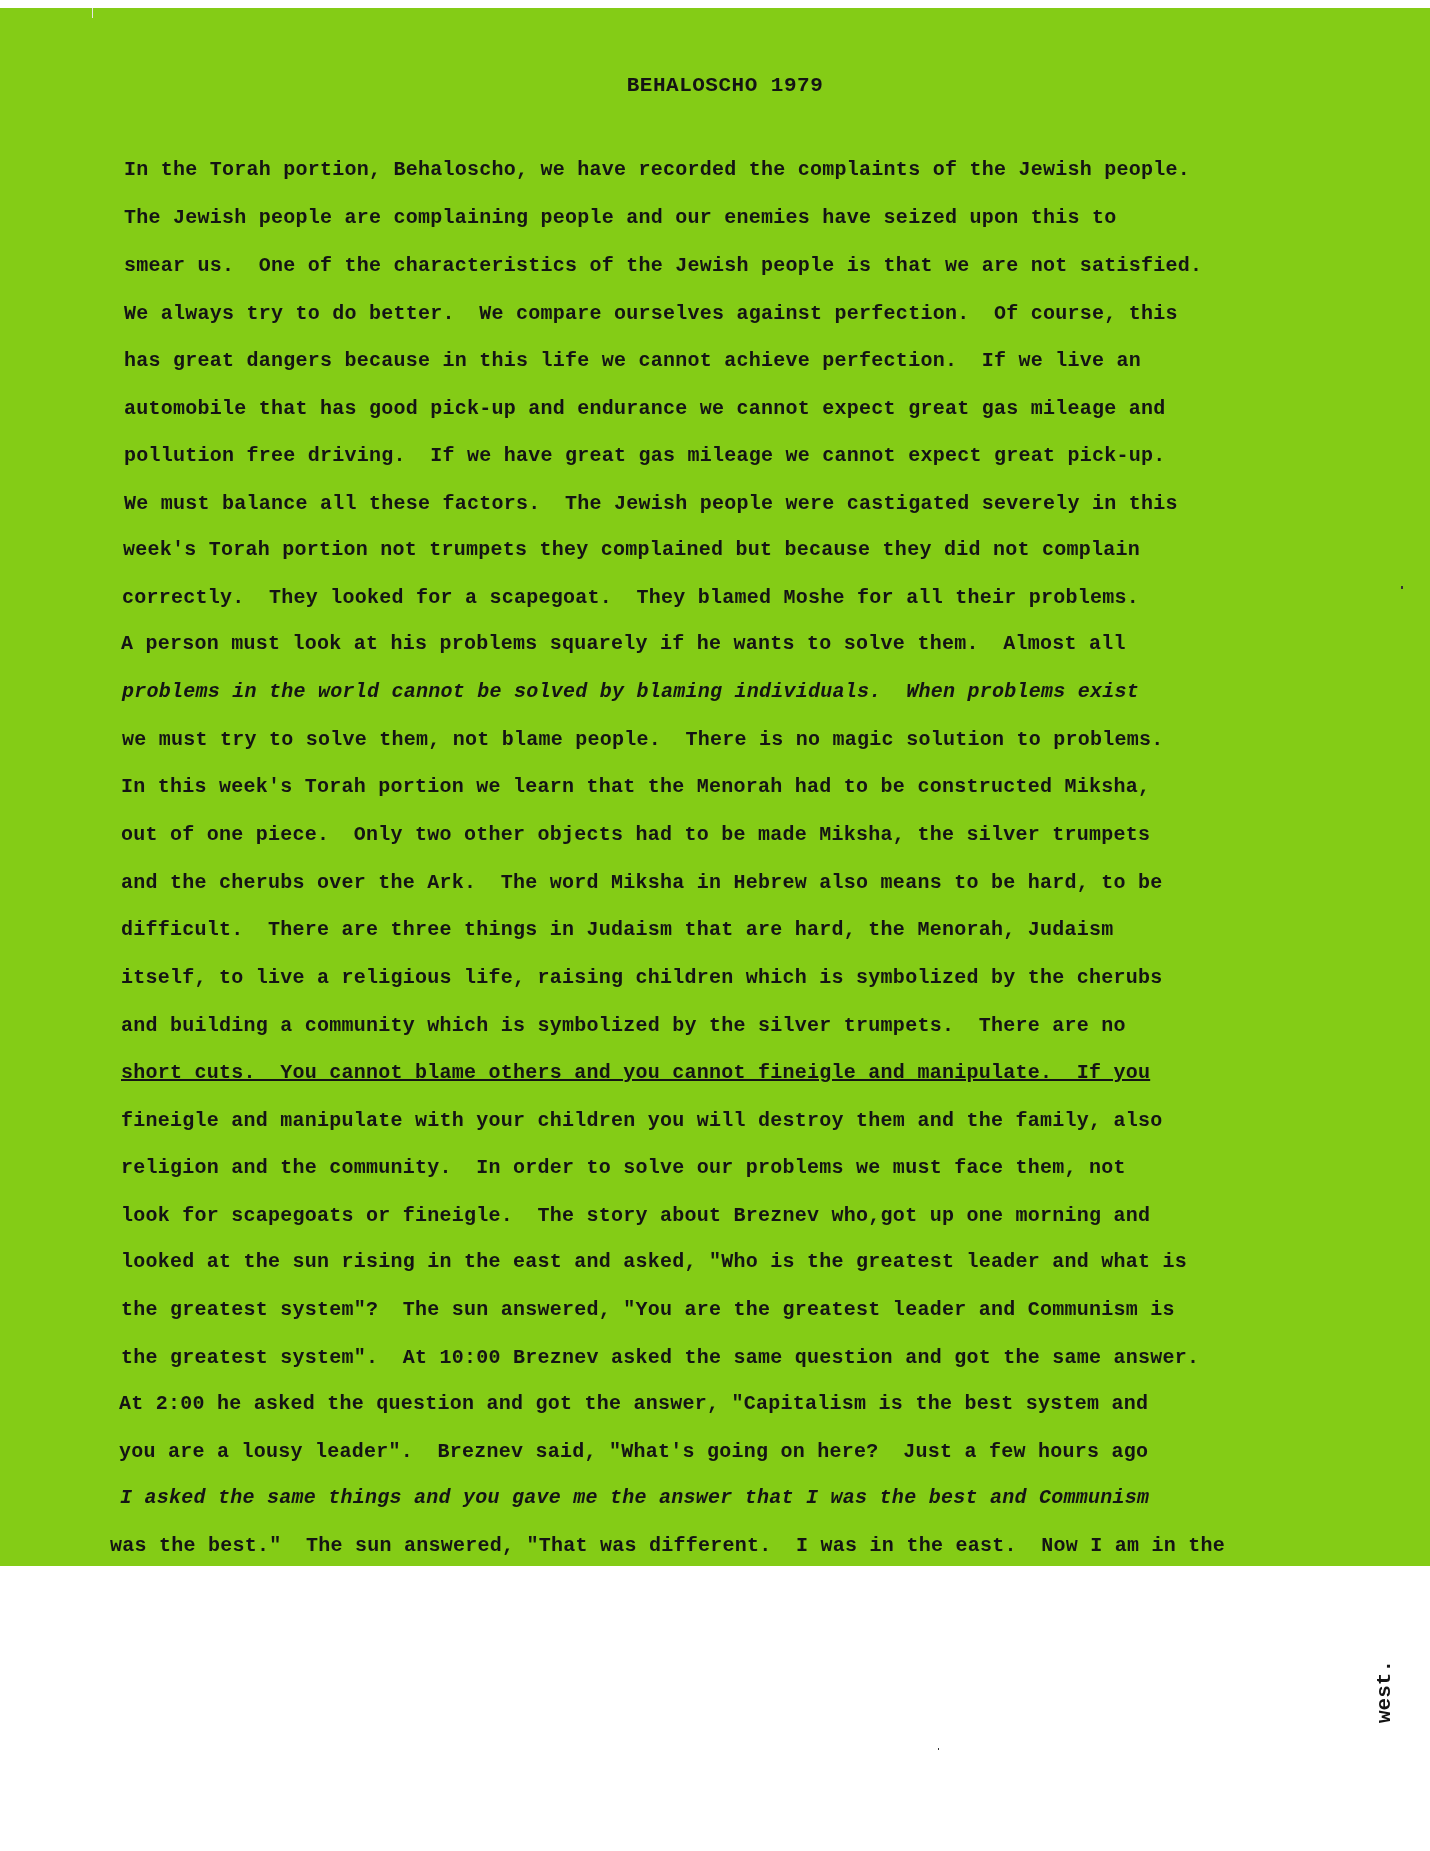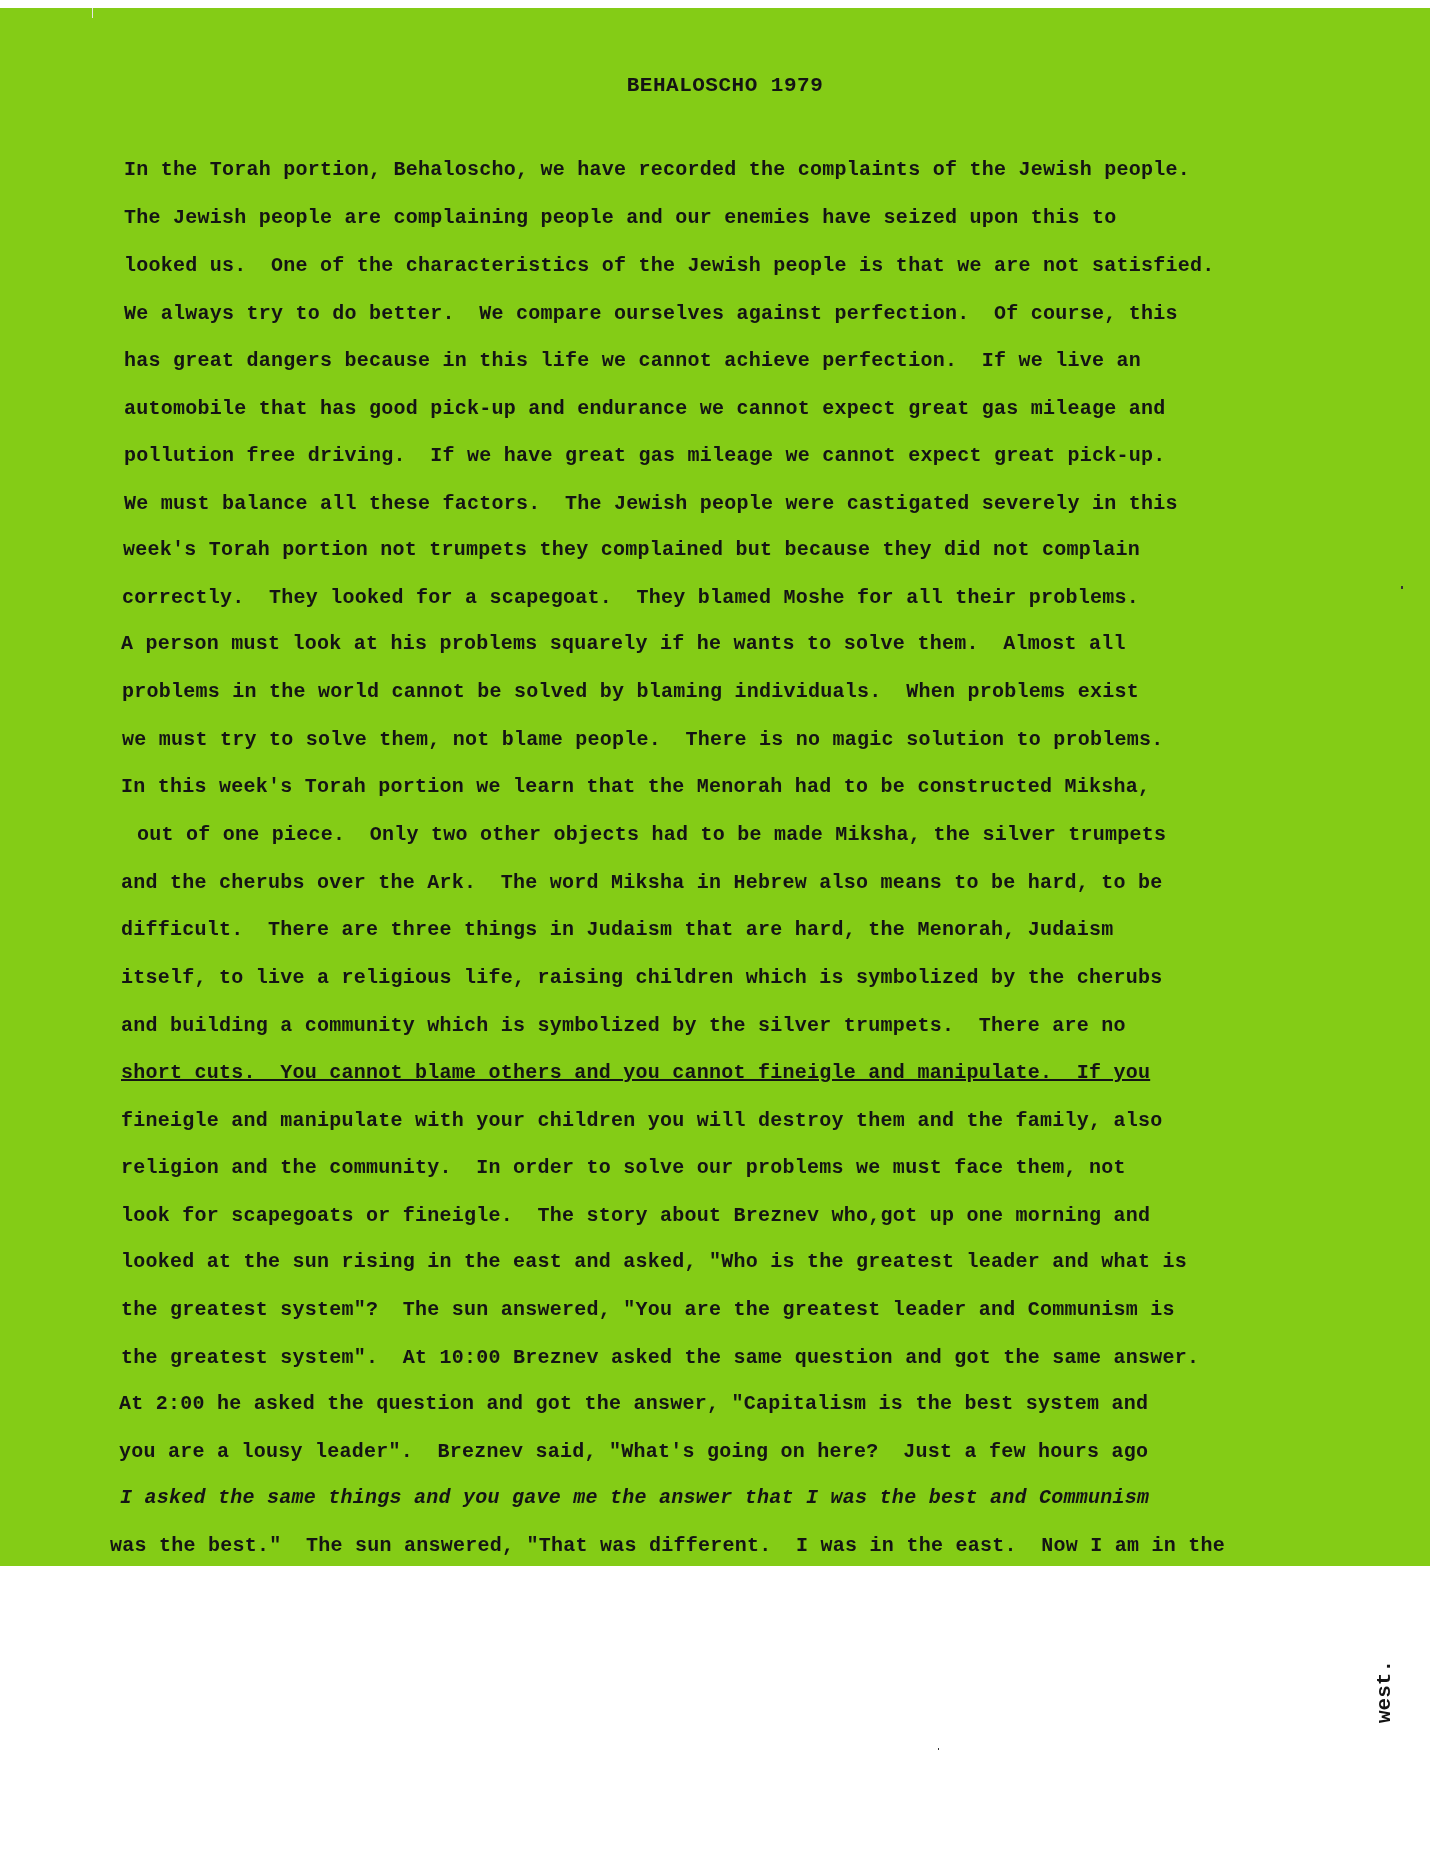--- a/index.html
+++ b/index.html
@@ -79,33 +79,33 @@
 <body>
 
 <div class="page">
   <div class="page-edge"></div>
 
   <div class="title">BEHALOSCHO 1979</div>
 
   <div class="body-text">
     <div class="line" style="top:0px;left:3px;">In the Torah portion, Behaloscho, we have recorded the complaints of the Jewish people.</div>
     <div class="line" style="top:48px;left:3px;">The Jewish people are complaining people and our enemies have seized upon this to</div>
-    <div class="line" style="top:96px;left:3px;">looked us.  One of the characteristics of the Jewish people is that we are not satisfied.</div>
+    <div class="line" style="top:96px;left:3px;">smear us.  One of the characteristics of the Jewish people is that we are not satisfied.</div>
     <div class="line" style="top:144px;left:3px;">We always try to do better.  We compare ourselves against perfection.  Of course, this</div>
     <div class="line" style="top:191px;left:3px;">has great dangers because in this life we cannot achieve perfection.  If we live an</div>
     <div class="line" style="top:239px;left:3px;">automobile that has good pick-up and endurance we cannot expect great gas mileage and</div>
     <div class="line" style="top:286px;left:3px;">pollution free driving.  If we have great gas mileage we cannot expect great pick-up.</div>
     <div class="line" style="top:334px;left:3px;">We must balance all these factors.  The Jewish people were castigated severely in this</div>
     <div class="line" style="top:380px;left:2px;">week's Torah portion not trumpets they complained but because they did not complain</div>
     <div class="line" style="top:428px;left:1px;">correctly.  They looked for a scapegoat.  They blamed Moshe for all their problems.</div>
     <div class="line" style="top:474px;left:0px;">A person must look at his problems squarely if he wants to solve them.  Almost all</div>
-    <div class="line" style="top:522px;left:1px;">problems in the world cannot be solved by blaming individuals.  When problems exist</div>
+    <div class="line" style="top:522px;left:1px;font-style:italic;">problems in the world cannot be solved by blaming individuals.  When problems exist</div>
     <div class="line" style="top:570px;left:1px;">we must try to solve them, not blame people.  There is no magic solution to problems.</div>
     <div class="line" style="top:617px;left:0px;">In this week's Torah portion we learn that the Menorah had to be constructed Miksha,</div>
-    <div class="line" style="top:665px;left:0px;margin-left:16px;">out of one piece.  Only two other objects had to be made Miksha, the silver trumpets</div>
+    <div class="line" style="top:665px;left:0px;">out of one piece.  Only two other objects had to be made Miksha, the silver trumpets</div>
     <div class="line" style="top:713px;left:0px;">and the cherubs over the Ark.  The word Miksha in Hebrew also means to be hard, to be</div>
     <div class="line" style="top:760px;left:0px;">difficult.  There are three things in Judaism that are hard, the Menorah, Judaism</div>
     <div class="line" style="top:808px;left:0px;">itself, to live a religious life, raising children which is symbolized by the cherubs</div>
     <div class="line" style="top:856px;left:0px;">and building a community which is symbolized by the silver trumpets.  There are no</div>
     <div class="line" style="top:903px;left:0px;text-decoration:underline;">short cuts.  You cannot blame others and you cannot fineigle and manipulate.  If you</div>
     <div class="line" style="top:951px;left:0px;">fineigle and manipulate with your children you will destroy them and the family, also</div>
     <div class="line" style="top:998px;left:0px;">religion and the community.  In order to solve our problems we must face them, not</div>
     <div class="line" style="top:1046px;left:0px;">look for scapegoats or fineigle.  The story about Breznev who,got up one morning and</div>
     <div class="line" style="top:1092px;left:0px;">looked at the sun rising in the east and asked, "Who is the greatest leader and what is</div>
     <div class="line" style="top:1140px;left:0px;">the greatest system"?  The sun answered, "You are the greatest leader and Communism is</div>

